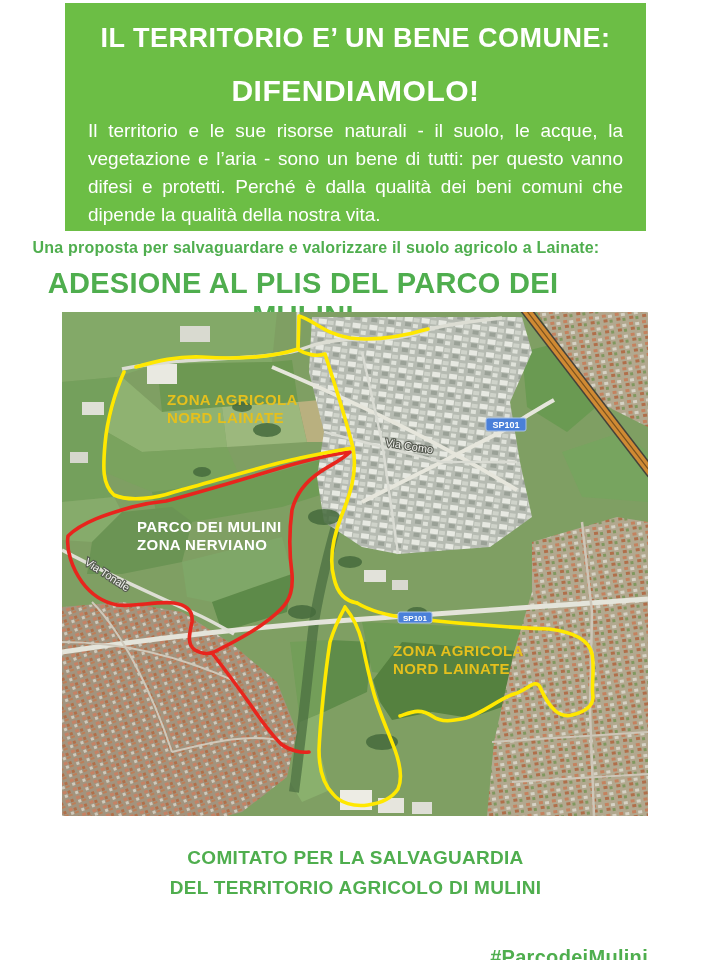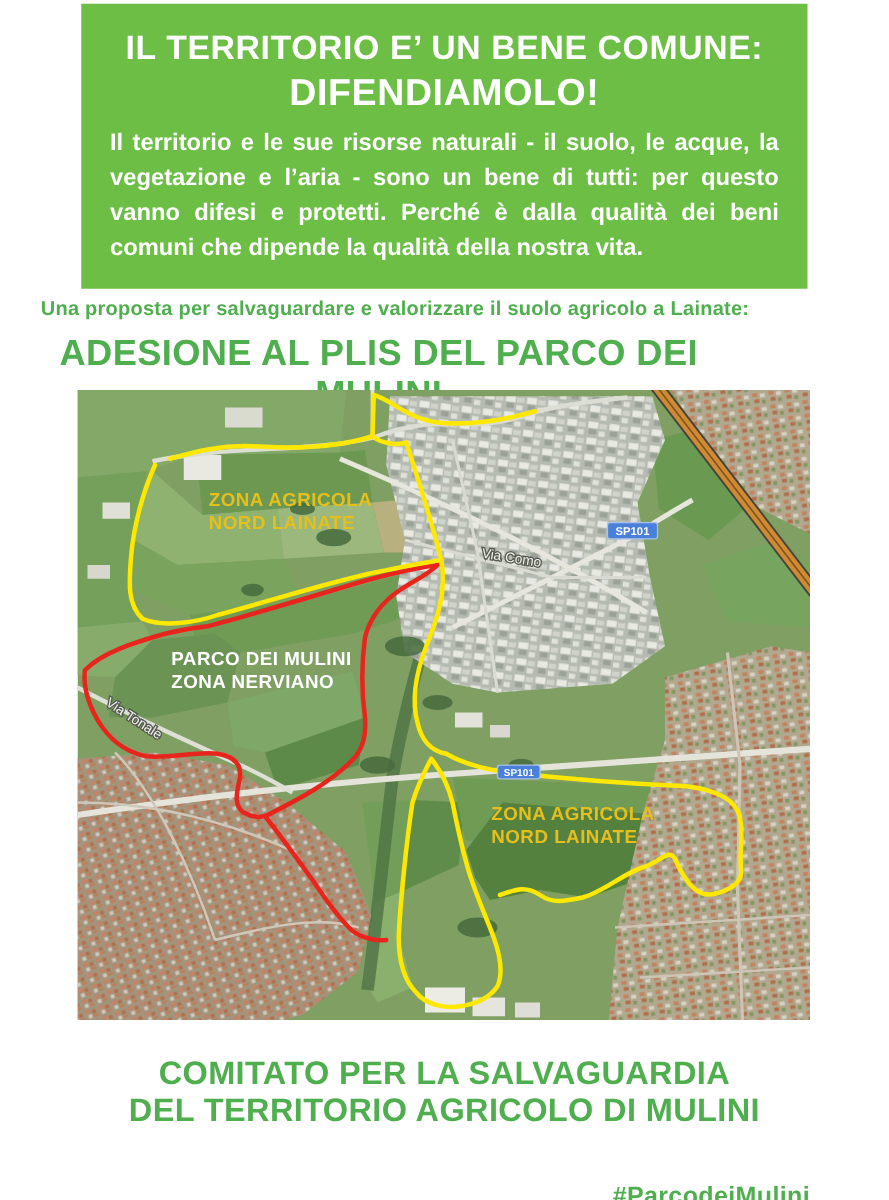--- a/index.html
+++ b/index.html
@@ -7,22 +7,22 @@
     width:711px;height:960px;position:relative;overflow:hidden;
     background:#ffffff;
     font-family:"Liberation Sans", sans-serif;
   }
   
   .green-block{
     position:absolute;left:65px;top:3px;width:581px;height:228px;
     background:var(--green_block);color:#ffffff;box-sizing:border-box;
   }
   .gb-title1{margin-top:20px;text-align:center;font-size:27px;font-weight:bold;letter-spacing:.5px;}
-  .gb-title2{margin-top:4px;text-align:center;font-size:30px;font-weight:bold;letter-spacing:.5px;}
-  .gb-body{margin:9px 23px 0 23px;font-size:19px;line-height:28px;text-align:justify;font-weight:bold;}
+  .gb-title2{margin-top:20px;text-align:center;font-size:30px;font-weight:bold;letter-spacing:.5px;}
+  .gb-body{margin:9px 23px 0 23px;font-size:19px;line-height:28px;text-align:justify;font-weight:normal;}
   
   .proposta{
     position:absolute;top:239px;left:0;width:632px;text-align:center;
     color:var(--green_text);font-size:16px;font-weight:bold;letter-spacing:.2px;
   }
   .adesione{
     position:absolute;top:267px;left:0;width:606px;text-align:center;
     color:var(--green_text);font-size:29px;font-weight:bold;letter-spacing:.3px;
   }
   
@@ -33,21 +33,21 @@
     font-size:15px;font-weight:bold;letter-spacing:.4px;}
   .white-label{fill:#ffffff;font-family:"Liberation Sans",sans-serif;
     font-size:15px;font-weight:bold;letter-spacing:.4px;}
   .road-label{fill:#f2f2ee;font-family:"Liberation Sans",sans-serif;font-size:11px;
     stroke:#555a50;stroke-width:2.2px;paint-order:stroke;font-weight:normal;}
   .badge{fill:var(--badge_blue);stroke:#a8c2ea;stroke-width:1;}
   .badge-text{fill:#ffffff;font-family:"Liberation Sans",sans-serif;font-weight:bold;}
   
   .comitato{
     position:absolute;top:843px;left:0;width:711px;text-align:center;
-    color:var(--green_text);font-size:26px;font-weight:bold;line-height:30px;letter-spacing:.3px;
+    color:var(--green_text);font-size:19px;font-weight:bold;line-height:30px;letter-spacing:.3px;
   }
   .hashtag{
     position:absolute;top:946px;right:63px;
     color:var(--green_text);font-size:20px;font-weight:bold;letter-spacing:.3px;
   }
 </style>
 </head>
 <body>
 
 <div class="green-block">

